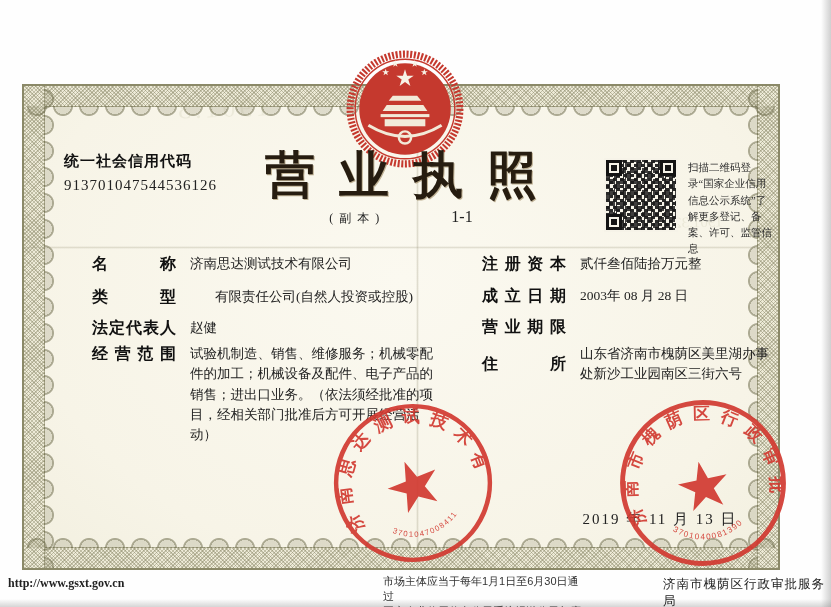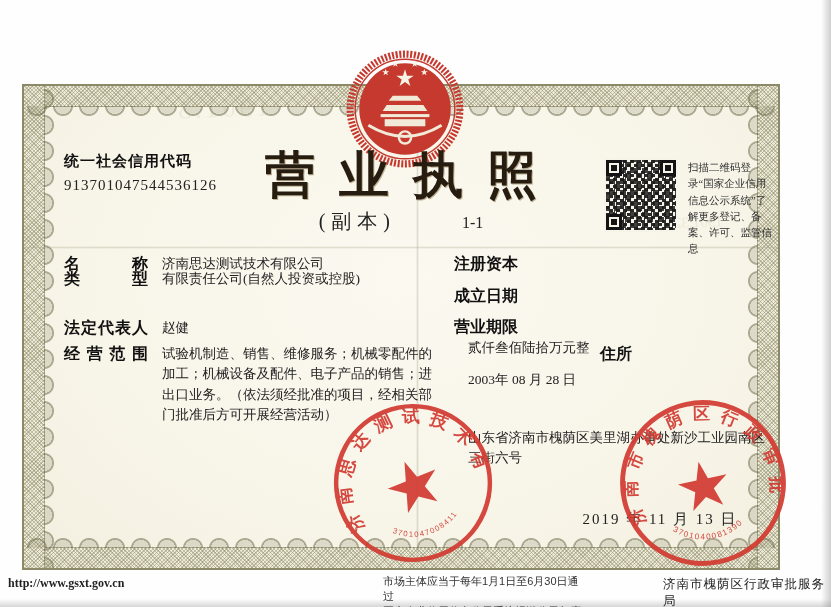--- a/index.html
+++ b/index.html
@@ -58,44 +58,44 @@
   .emblem{position:absolute;left:320px;top:-38px;width:122px;height:122px;}
   .credit{position:absolute;left:40px;top:66px;}
   .credit-label{font-size:15px;font-weight:700;letter-spacing:1px;color:#111;}
   .credit-code{font-size:15px;font-family:"Liberation Serif","DejaVu Serif",serif;
     letter-spacing:1px;margin-top:6px;color:#222;}
   .title{position:absolute;left:0;right:0;top:56px;text-align:center;
     font-size:50px;font-weight:900;color:#261c10;letter-spacing:24px;text-indent:24px;
     text-shadow:1px 1px 0 rgba(120,90,40,.45);}
   .subrow{position:absolute;left:0;right:0;top:122px;display:flex;justify-content:center;
     align-items:baseline;gap:34px;font-family:"Liberation Serif",serif;color:#222;}
-  .fuben{font-size:20px;letter-spacing:6px;}
+  .fuben{font-size:12px;letter-spacing:6px;}
   .copyno{font-size:16px;margin-left:32px;}
 
   
   .qr{position:absolute;left:580px;top:72px;width:74px;height:74px;background:#f6f3e8;}
   .qr-noise{position:absolute;inset:2px;
     background:
       repeating-conic-gradient(rgba(25,25,25,.92) 0 25%, transparent 0 50%) 0px 0px/7px 7px,
       repeating-conic-gradient(rgba(30,30,30,.85) 0 25%, rgba(246,243,232,.9) 0 50%) 3px 2px/11px 11px;}
   .finder{position:absolute;width:16px;height:16px;border:3px solid #141414;background:#f6f3e8;box-sizing:border-box;}
   .finder::after{content:"";position:absolute;inset:2px;background:#141414;}
   .f-tl{left:2px;top:2px;} .f-tr{right:2px;top:2px;} .f-bl{left:2px;bottom:2px;}
   .qr-caption{position:absolute;left:664px;top:74px;width:88px;
     font-size:10.5px;line-height:1.55;color:#2d2d2d;font-family:"Liberation Serif",serif;}
 
   
   .row{position:absolute;display:flex;align-items:flex-start;}
   .row .lab{flex:0 0 84px;font-size:16px;font-weight:700;color:#111;
-    text-align:justify;text-align-last:justify;}
+    text-align:justify;text-align-last:justify;margin-left:28px;}
   .row .val{margin-left:14px;flex:1;font-size:13.5px;line-height:1.5;color:#222;
     font-family:"Liberation Serif","DejaVu Serif",serif;}
   .cl{left:40px;width:372px;}
-  .cr{left:430px;width:324px;flex-direction:column;}
-  .r-l1{top:168px;} .r-l2{top:183px;} .r-l3{top:232px;} .r-l4{top:258px;}
+  .cr{left:430px;width:324px;}
+  .r-l1{top:168px;} .r-l2{top:201px;gap:25px;} .r-l3{top:232px;} .r-l4{top:258px;}
   .r-r1{top:168px;} .r-r2{top:200px;} .r-r3{top:231px;} .r-r4{top:258px;align-items:center;}
 
   
   .regorg{position:absolute;left:494px;top:376px;font-size:16px;font-weight:700;
     letter-spacing:9px;color:#111;}
   .issue-date{position:absolute;left:518px;top:424px;width:236px;text-align:center;
     font-size:15px;letter-spacing:2px;color:#222;font-family:"Liberation Serif",serif;}
   .seal{position:absolute;opacity:.92;}
   .seal-company{left:306px;top:314px;width:166px;height:166px;transform:rotate(-22deg);}
   .seal-authority{left:592px;top:310px;width:174px;height:174px;transform:rotate(-12deg);}

